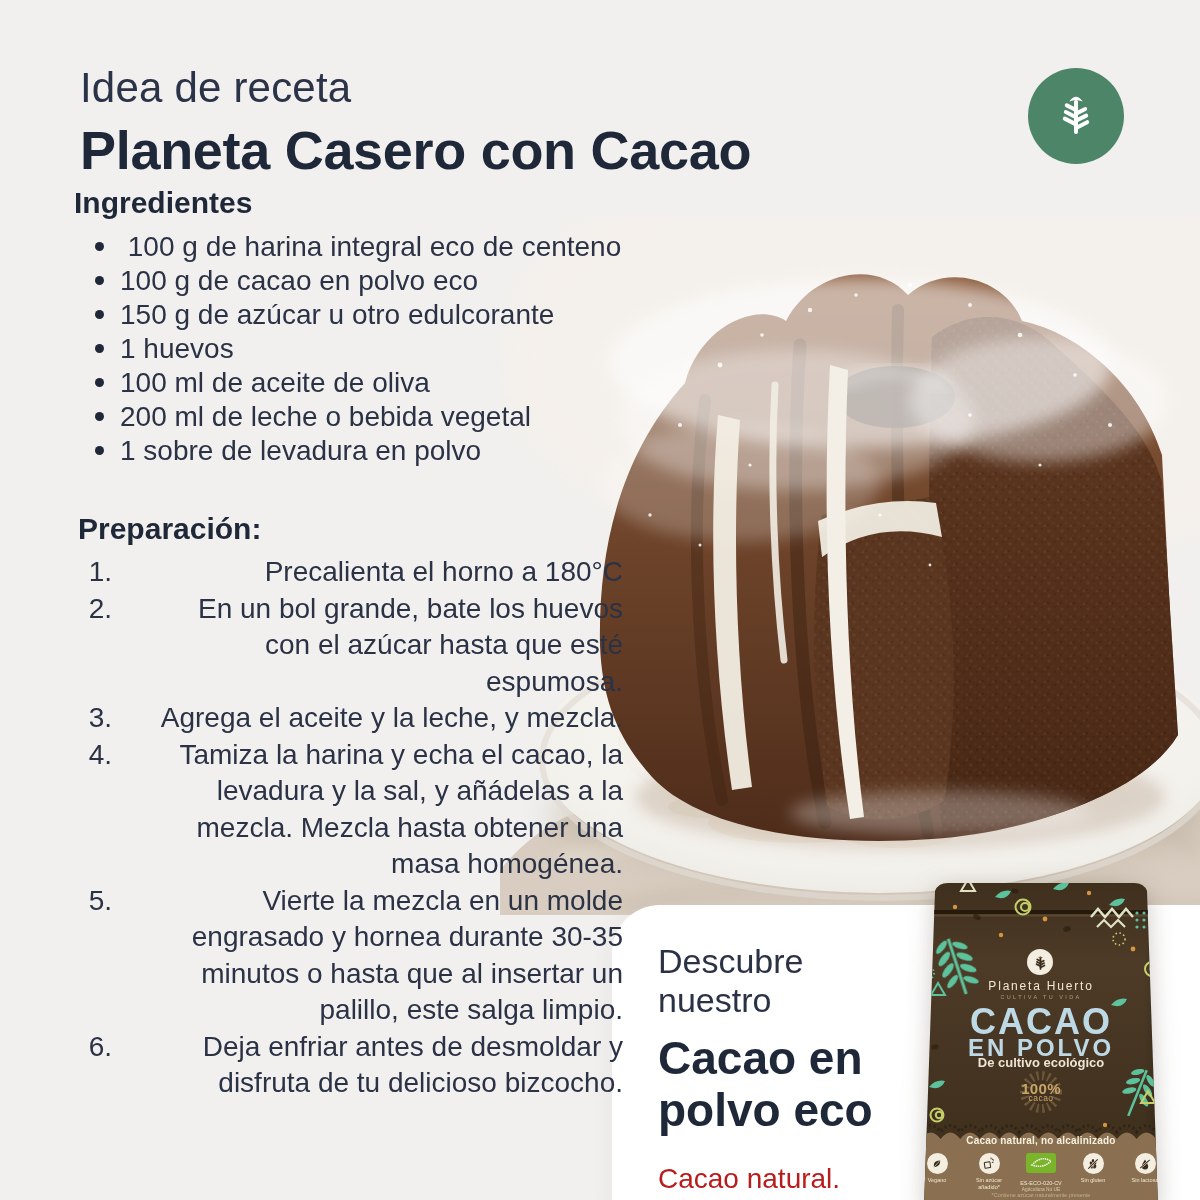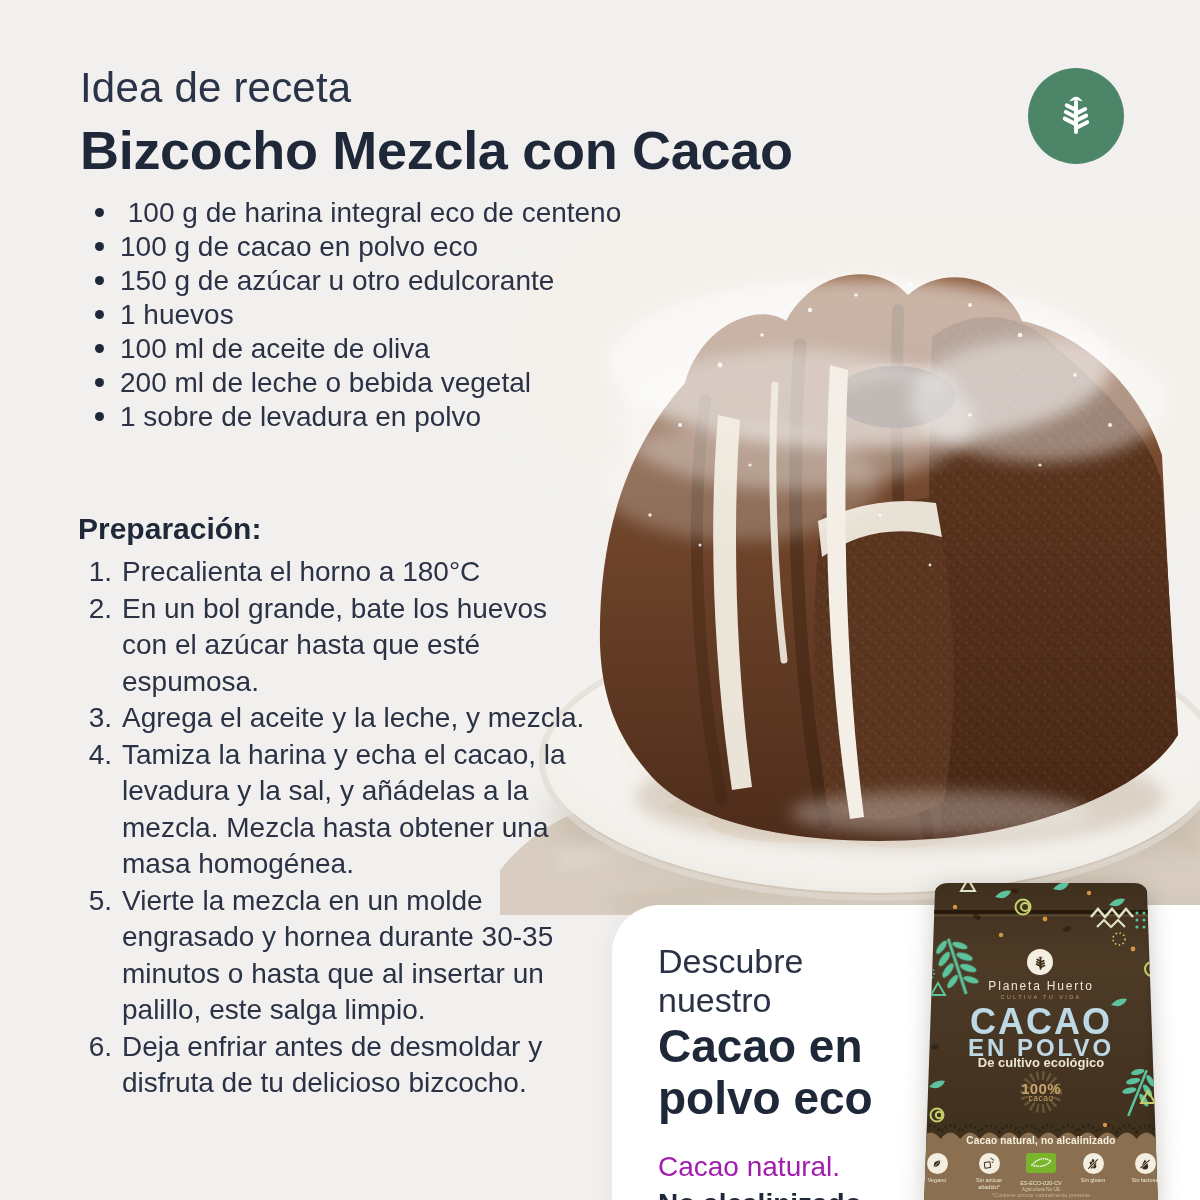--- a/index.html
+++ b/index.html
@@ -20,32 +20,32 @@
 
   
   .ingredients{position:absolute;left:74px;top:186px;width:580px;z-index:5;}
   .sec-h{font-size:30px;font-weight:bold;color:#1f2839;margin:0;}
   .ing-list{list-style:none;margin:10px 0 0 0;padding:0;}
   .ing-list li{position:relative;font-size:28px;line-height:34px;padding-left:46px;white-space:pre-wrap;}
   .ing-list li::before{content:"";position:absolute;left:21px;top:12px;width:9px;height:9px;border-radius:50%;background:#1f2839;}
 
   
   .preparation{position:absolute;left:78px;top:512px;width:545px;z-index:5;}
-  .step-list{list-style:none;counter-reset:st;margin:8px 0 0 0;padding:0;}
+  .step-list{list-style:none;counter-reset:st;margin:8px 0 0 0;padding:0;text-align:right;}
   .step-list li{position:relative;counter-increment:st;font-size:28px;line-height:36.5px;
     padding-left:44px;white-space:pre-line;}
   .step-list li::before{content:counter(st) ".";position:absolute;left:0;top:0;width:34px;text-align:right;}
 
   
   .promo-card{position:absolute;left:612px;top:905px;width:640px;height:340px;background:#ffffff;
     border-radius:48px;box-shadow:0 2px 26px rgba(70,58,45,.06);z-index:2;}
   .promo{position:absolute;left:658px;top:942px;z-index:3;width:260px;}
   .promo-kicker{font-size:34px;color:#2b3245;}
-  .promo-title{font-size:46px;font-weight:bold;color:#1f2839;line-height:1.14;white-space:pre-line;}
-  .promo-l1{font-size:28px;margin-top:26px;color:#a21caf;}
+  .promo-title{font-size:46px;font-weight:bold;color:#1f2839;line-height:1.14;margin-top:12px;white-space:pre-line;}
+  .promo-l1{font-size:28px;margin-top:26px;color:#b91c1c;}
   .promo-l2{font-size:28px;font-weight:bold;margin-top:5px;color:#1f2839;}
 
   
   .photo{position:absolute;left:500px;top:215px;width:700px;height:700px;z-index:1;}
 
   
   .pouch{position:absolute;left:905px;top:877px;width:272px;height:330px;z-index:4;
     filter:drop-shadow(0 6px 12px rgba(50,38,25,.25));}
   .pouch svg.base{position:absolute;left:0;top:0;}
   .p-ov{position:absolute;left:0;right:0;text-align:center;}
@@ -171,41 +171,42 @@
   <path d="M218 200 C208 320 214 450 232 575 L252 572 C236 450 232 320 240 205 Z" fill="#f2ede3" opacity="0.95"></path>
   <path d="M330 150 C322 300 328 460 350 604 L364 602 C346 460 342 300 348 155 Z" fill="#f4efe6"></path>
   <path d="M275 170 C270 260 274 360 284 445" stroke="#f2ede3" stroke-width="7" stroke-linecap="round" fill="none" opacity="0.9"></path>
 </svg>
 </div>
 
 <div class="promo-card"></div>
 
 <div class="header">
   <div class="kicker">Idea de receta</div>
-  <div class="title">Bizcocho Mezcla con Cacao</div>
+  <div class="title">Planeta Casero con Cacao</div>
 </div>
 
 <div class="brand-badge">
   <span>
     <svg width="48" height="48" viewBox="0 0 24 24">
       <g stroke="#ffffff" stroke-width="2" stroke-linecap="round" fill="none">
         <path d="M12 21V6"></path>
         <path d="M12 10L7.4 7.7"></path>
           <path d="M12 13.6L6.9 11"></path>
           <path d="M12 17.2L6.4 14.3"></path>
         <path d="M12 11.8L16.6 9.5"></path>
           <path d="M12 15.4L17.1 12.8"></path>
           <path d="M12 19L17.6 16.1"></path>
       </g>
       <path d="M8.6 5.8 Q12 1 15.4 5.8 Q12 4.4 8.6 5.8 Z" fill="#ffffff"></path>
     </svg>
   </span>
 </div>
 
 <section class="ingredients">
+  <h2 class="sec-h">Ingredientes</h2>
   <ul class="ing-list">
     <li> 100 g de harina integral eco de centeno</li>
     <li>100 g de cacao en polvo eco</li>
     <li>150 g de azúcar u otro edulcorante</li>
     <li>1 huevos</li>
     <li>100 ml de aceite de oliva</li>
     <li>200 ml de leche o bebida vegetal</li>
     <li>1 sobre de levadura en polvo</li>
   </ul>
 </section>

